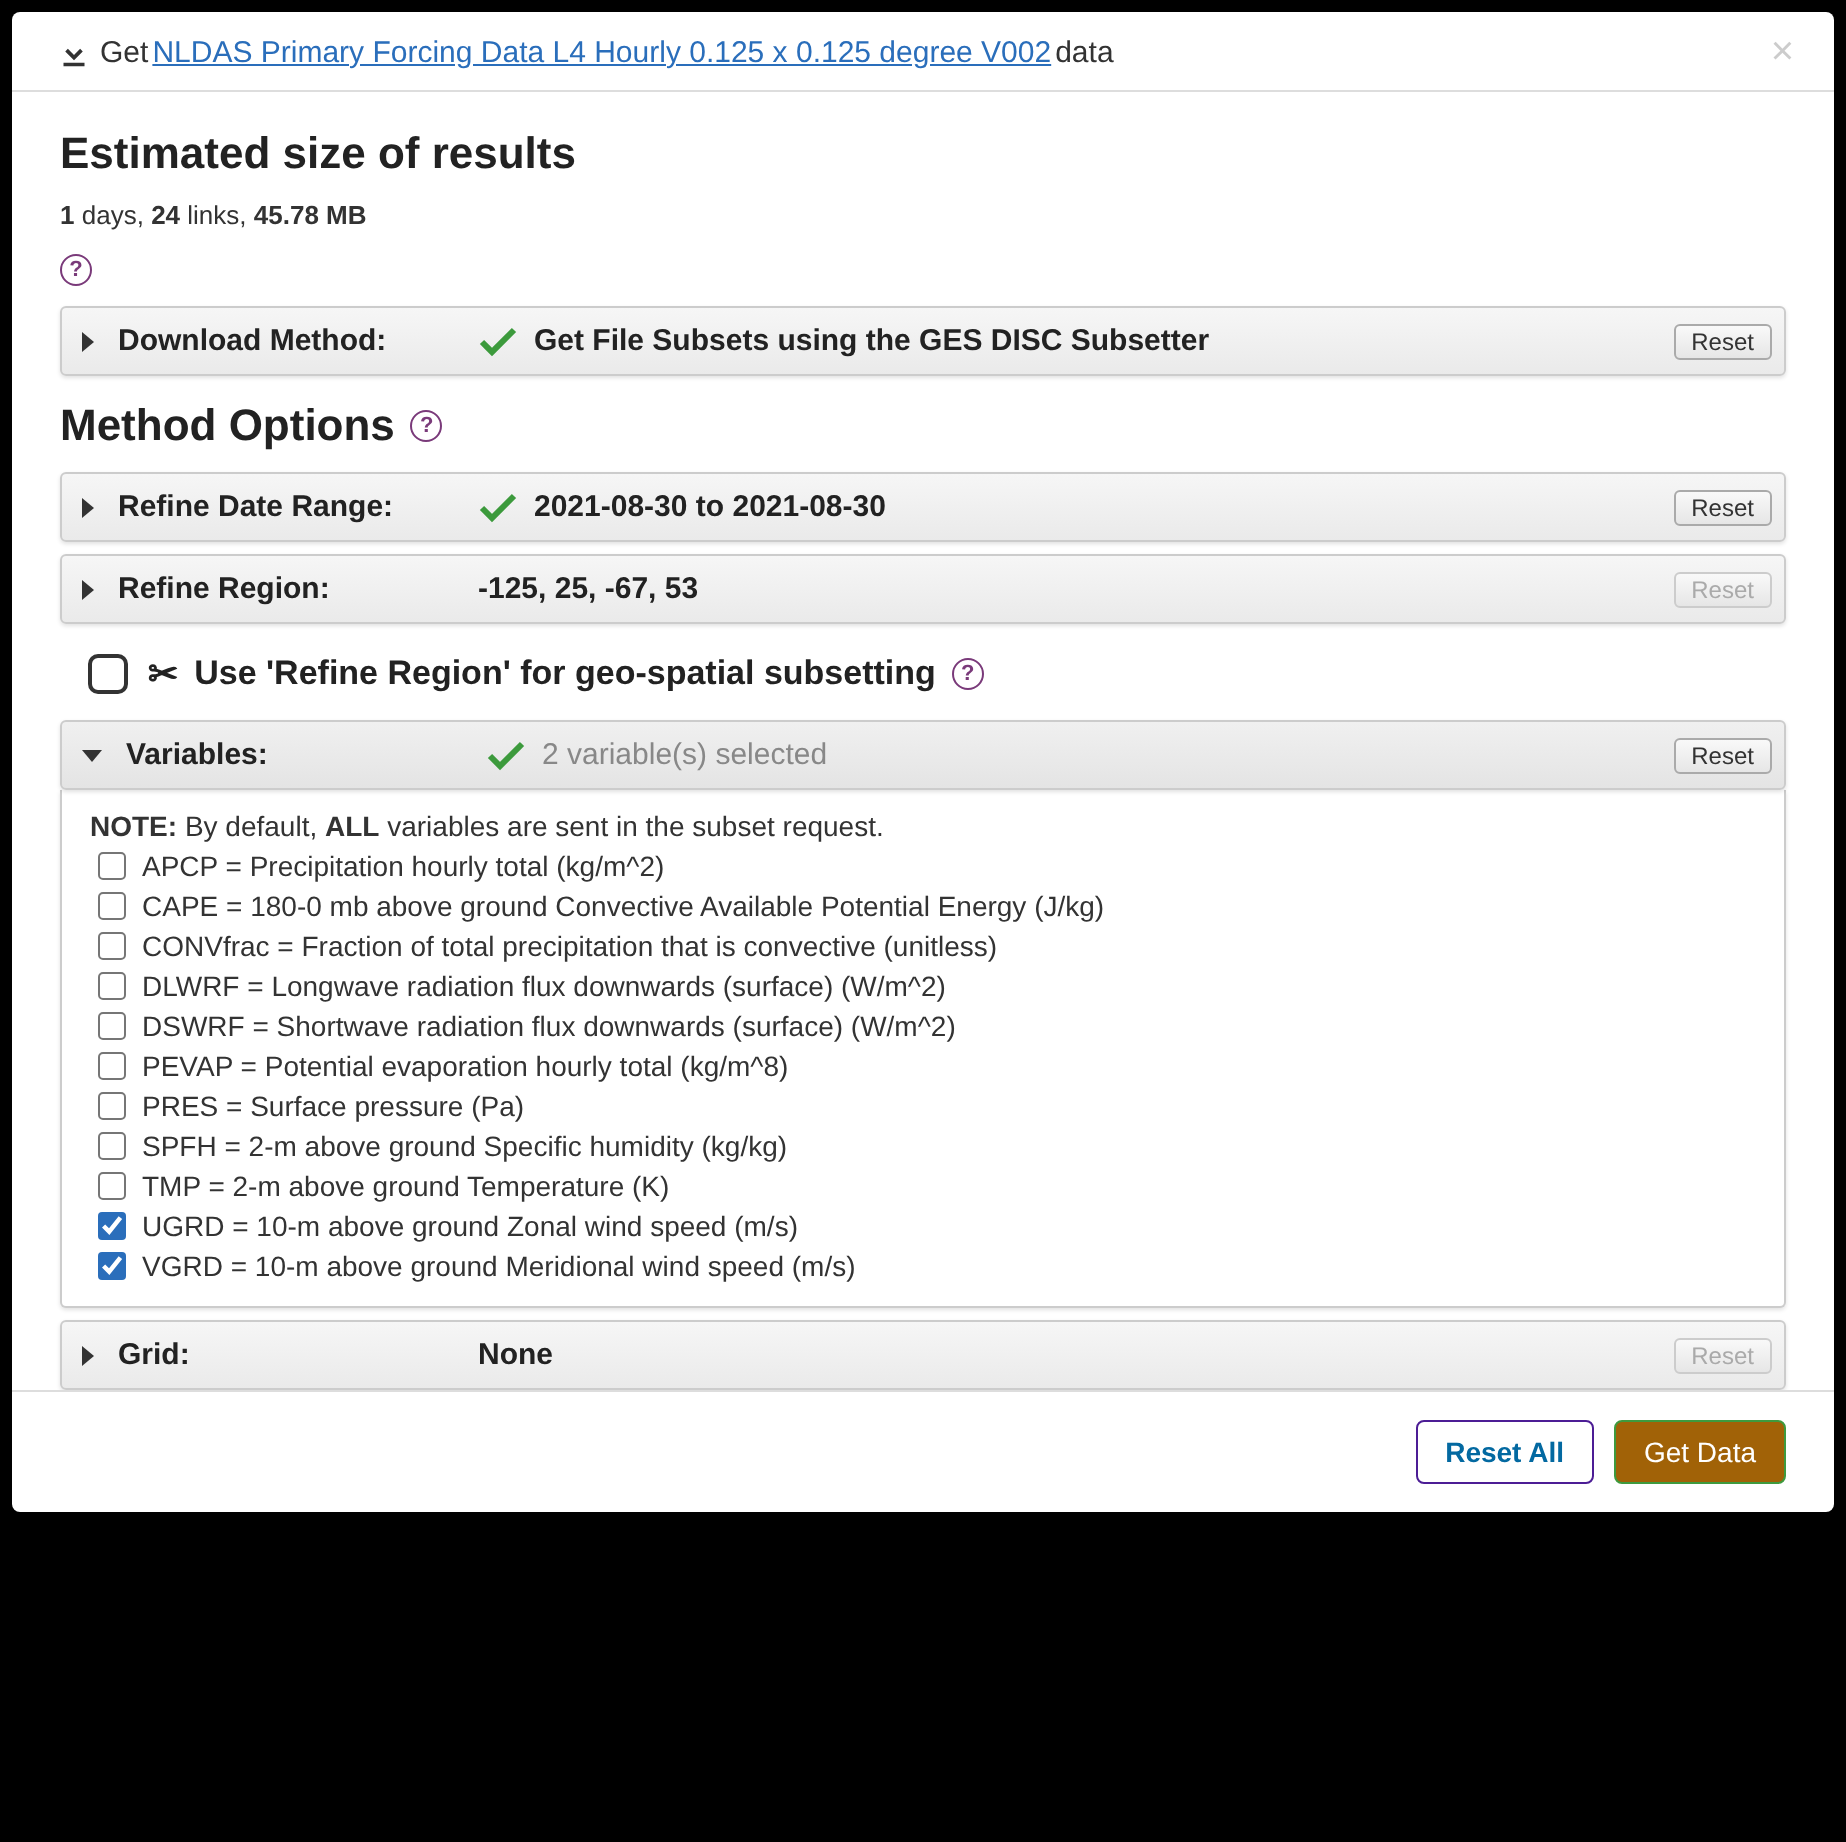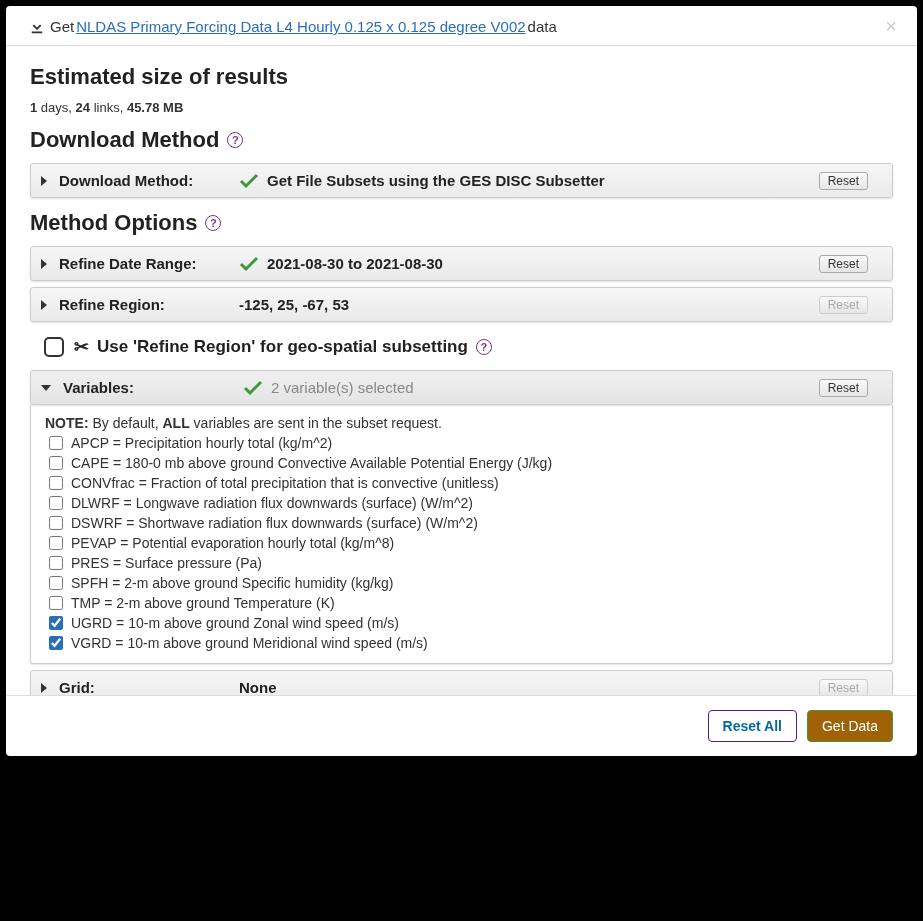--- a/index.html
+++ b/index.html
@@ -99,21 +99,21 @@
   font-size: 15px;
   color: #222;
   display: flex;
   align-items: center;
   gap: 8px;
 }
 .panel-value.muted { color: #888; font-weight: 400; }
 .check-icon { display: inline-flex; }
 .reset-btn {
   position: absolute;
-  right: 24px;
+  right: 6px;
   top: 50%;
   transform: translateY(-50%);
   background: linear-gradient(#f9f9f9, #e6e6e6);
   border: 1px solid #aaa;
   border-radius: 3px;
   padding: 1px 8px;
   font-size: 12px;
   color: #333;
   cursor: pointer;
 }
@@ -202,21 +202,20 @@
     <h2 class="section-title">Estimated size of results</h2>
     <div class="est-line">
       <b>1</b>
       <span>days,</span>
       <b>24</b>
       <span>links,</span>
       <b>45.78 MB</b>
     </div>
 
     <h2 class="section-title with-help">
-      <span>Download Method</span>
       <span class="help-icon">?</span>
     </h2>
 
     <div class="panel-row">
       <span class="caret"></span>
       <span class="panel-label">Download Method:</span>
       <span class="panel-value">
         <span class="check-icon">
           <svg width="20" height="16" viewBox="0 0 20 16">
               <path fill="none" stroke="#3c9a3c" stroke-width="3" d="M2 8 l5 5 L18 2"></path>

